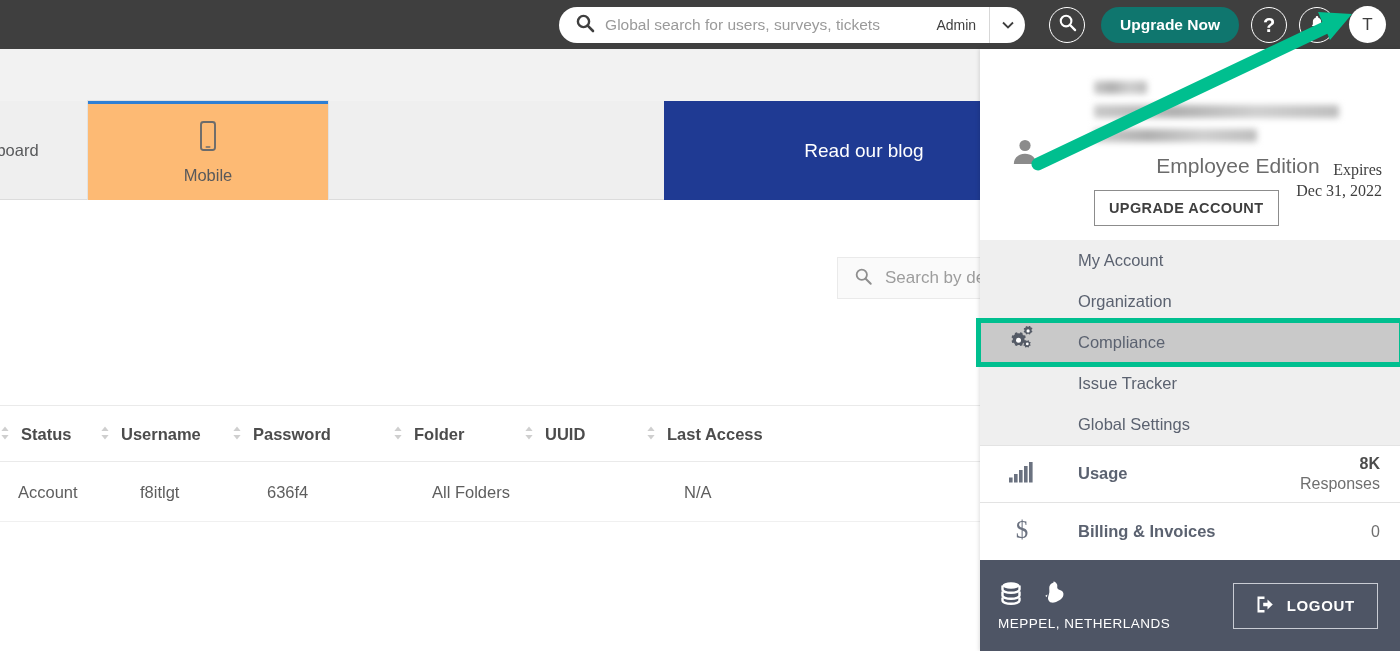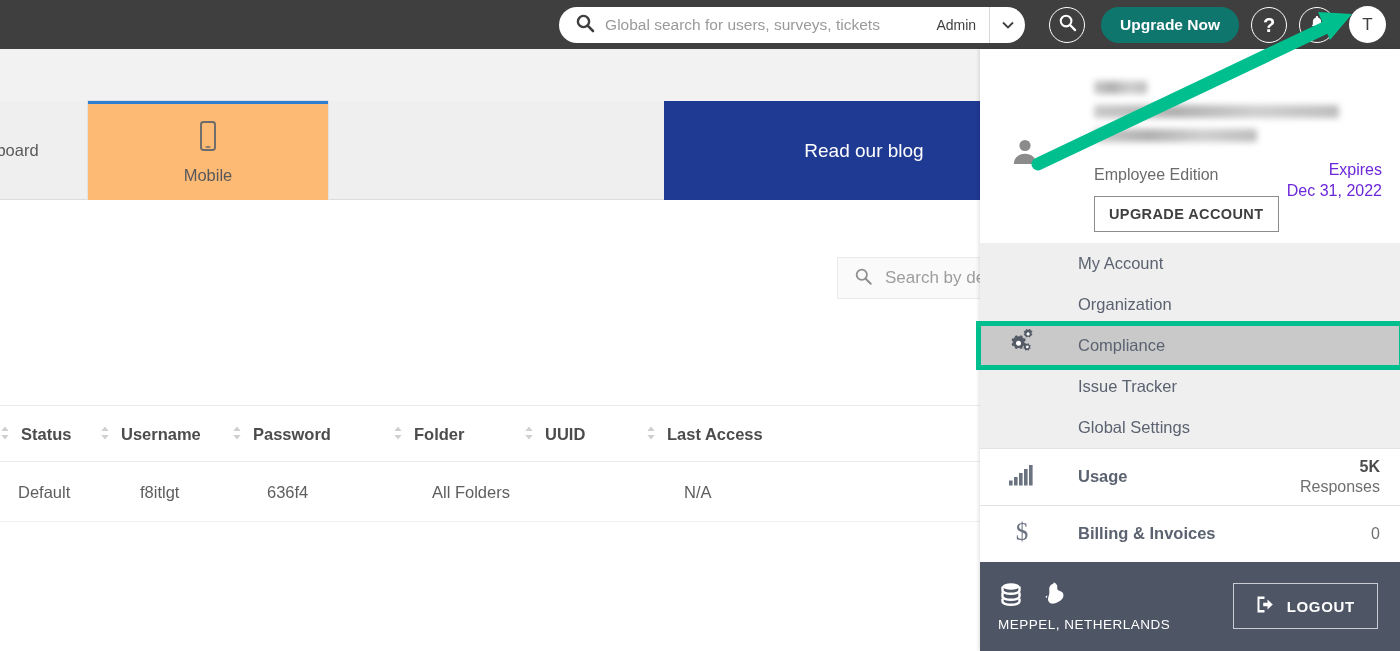--- a/index.html
+++ b/index.html
@@ -136,32 +136,32 @@
   .blur {
     height: 13px; border-radius: 2px;
     background: linear-gradient(90deg,#c9c9c9,#b0b0b0,#cfcfcf,#bdbdbd);
     filter: blur(3.2px); margin-bottom: 11px;
   }
   .blur.l1 { width: 53px; }
   .blur.l2 { width: 245px; }
   .blur.l3 { width: 163px; }
   .person-ico { position: absolute; left: 30px; top: 87px; }
   .edition {
-    margin-left: 96px; font-size: 16px; color: #6b6b6b; margin-top: 24px;
+    margin-left: 96px; font-size: 21px; color: #6b6b6b; margin-top: 12px; text-align: center;
   }
   .upgrade-acct {
     margin-left: 96px; margin-top: 12px;
     border: 1.6px solid #8c8c8c; background: #ffffff;
     color: #3f3f3f; font-size: 14.5px; font-weight: bold;
     letter-spacing: 0.4px; padding: 9px 14px; cursor: pointer;
     font-family: "Liberation Sans", sans-serif;
   }
   .expires {
     position: absolute; right: 18px; top: 110px; text-align: right;
-    font-size: 16px; color: #6d28d9; line-height: 1.32;
+    font-size: 16px; color: #404040; line-height: 1.32; font-family: Liberation Serif, serif;
   }
   .panel-menu { background: #efefef; padding: 0; }
   .menu-item {
     height: 41px; display: flex; align-items: center;
     padding-left: 98px; font-size: 16.5px; font-weight: normal; color: #5b6270;
     position: relative; cursor: pointer;
   }
   .menu-item.highlight {
     background: #c9c9c9; outline: 5px solid #00bf8f; outline-offset: -1px;
     z-index: 3;
@@ -332,21 +332,21 @@
             <svg width="10" height="16" viewBox="0 0 10 16">
                 <path d="M5 1.5 L8.6 6 H1.4z" fill="#cfcfcf"></path>
                 <path d="M5 14.5 L1.4 10 H8.6z" fill="#cfcfcf"></path>
               </svg>
           </span>
           <span>Last Access</span>
         </div>
       </div>
 
       <div class="tbl-row">
-        <div class="td" style="left:18px">Default</div>
+        <div class="td" style="left:18px">Account</div>
         <div class="td" style="left:140px">f8itlgt</div>
         <div class="td" style="left:267px">636f4</div>
         <div class="td" style="left:432px">All Folders</div>
         <div class="td" style="left:559px"></div>
         <div class="td" style="left:684px">N/A</div>
       </div>
     </div>
   </div>
 
   <div class="panel">
@@ -410,21 +410,21 @@
         <svg width="28" height="22" viewBox="0 0 28 22">
           <rect x="1" y="16.5" width="3.6" height="5" fill="#6b7280"></rect>
           <rect x="6" y="13" width="3.6" height="8.5" fill="#6b7280"></rect>
           <rect x="11" y="9" width="3.6" height="12.5" fill="#6b7280"></rect>
           <rect x="16" y="5" width="3.6" height="16.5" fill="#6b7280"></rect>
           <rect x="21" y="1" width="3.6" height="20.5" fill="#6b7280"></rect>
         </svg>
       </span>
       <span class="stat-label">Usage</span>
       <span class="stat-value">
-        <span class="big">5K</span>
+        <span class="big">8K</span>
         <span>Responses</span>
       </span>
     </div>
 
     <div class="stat-row">
       <span class="menu-ico">
         <svg width="28" height="28" viewBox="0 0 28 28">
           <text x="14" y="22" text-anchor="middle" font-family="Liberation Serif, serif" font-size="25" fill="#6b7280">$</text>
         </svg>
       </span>

